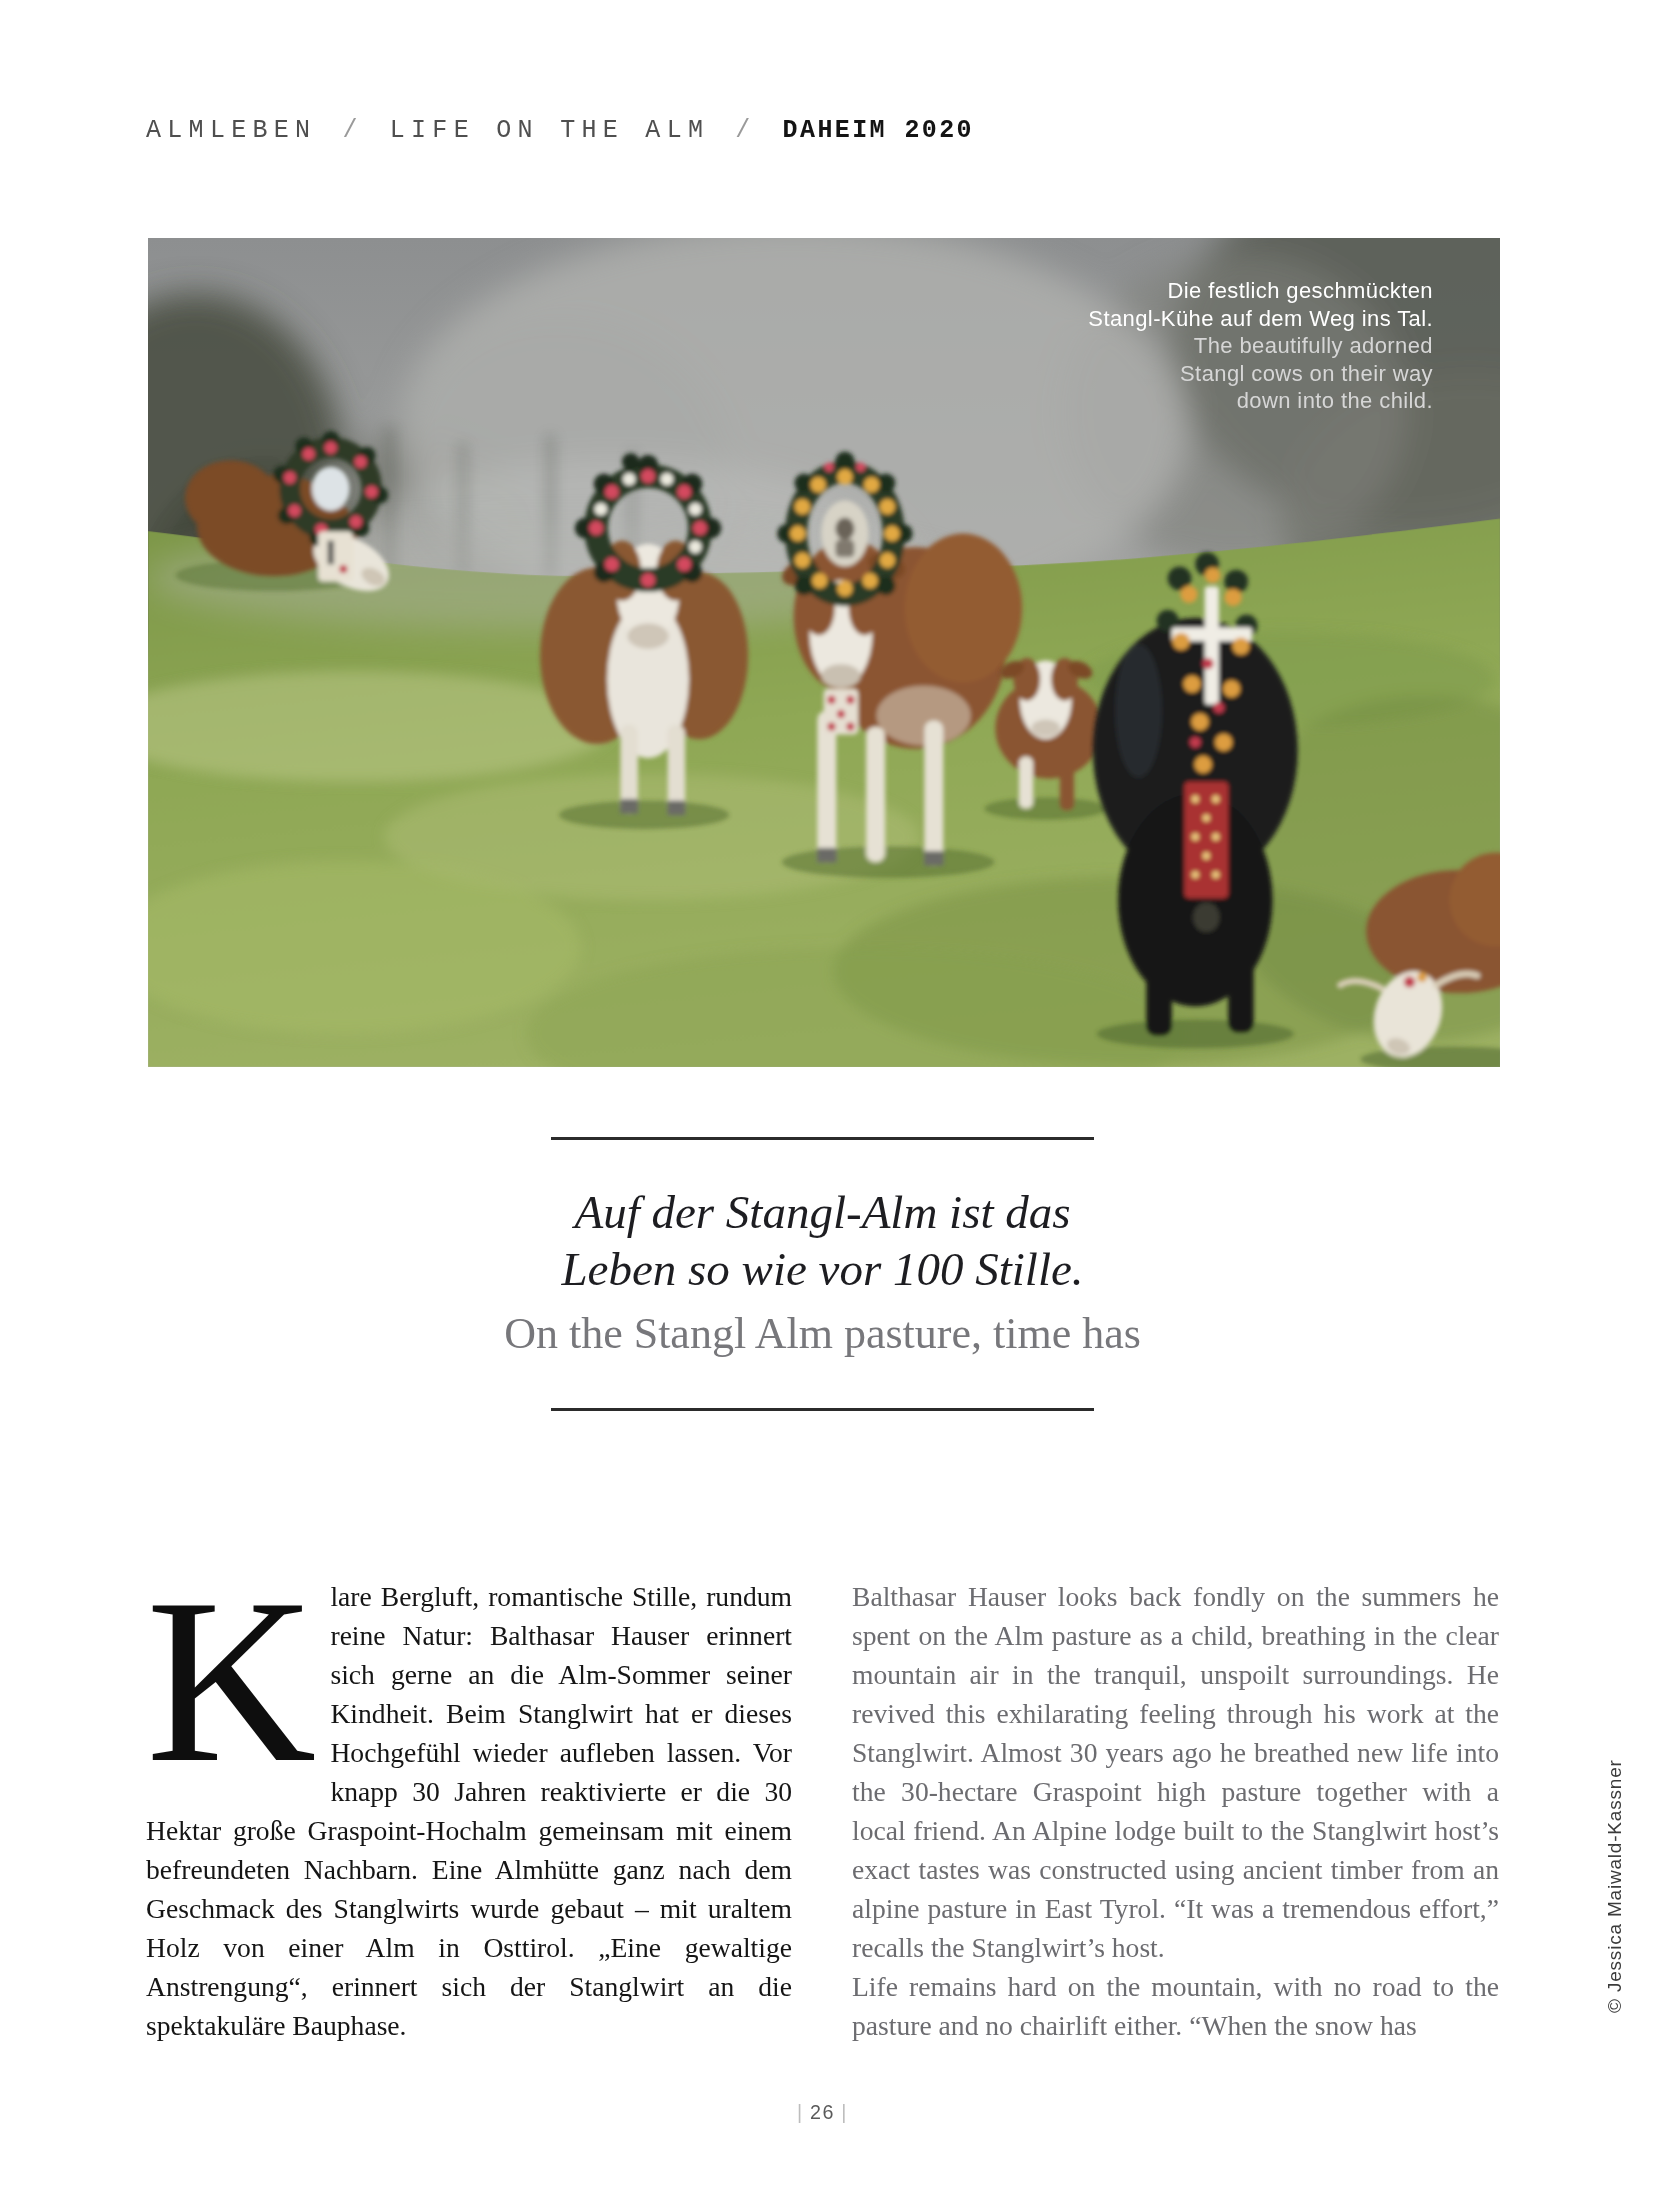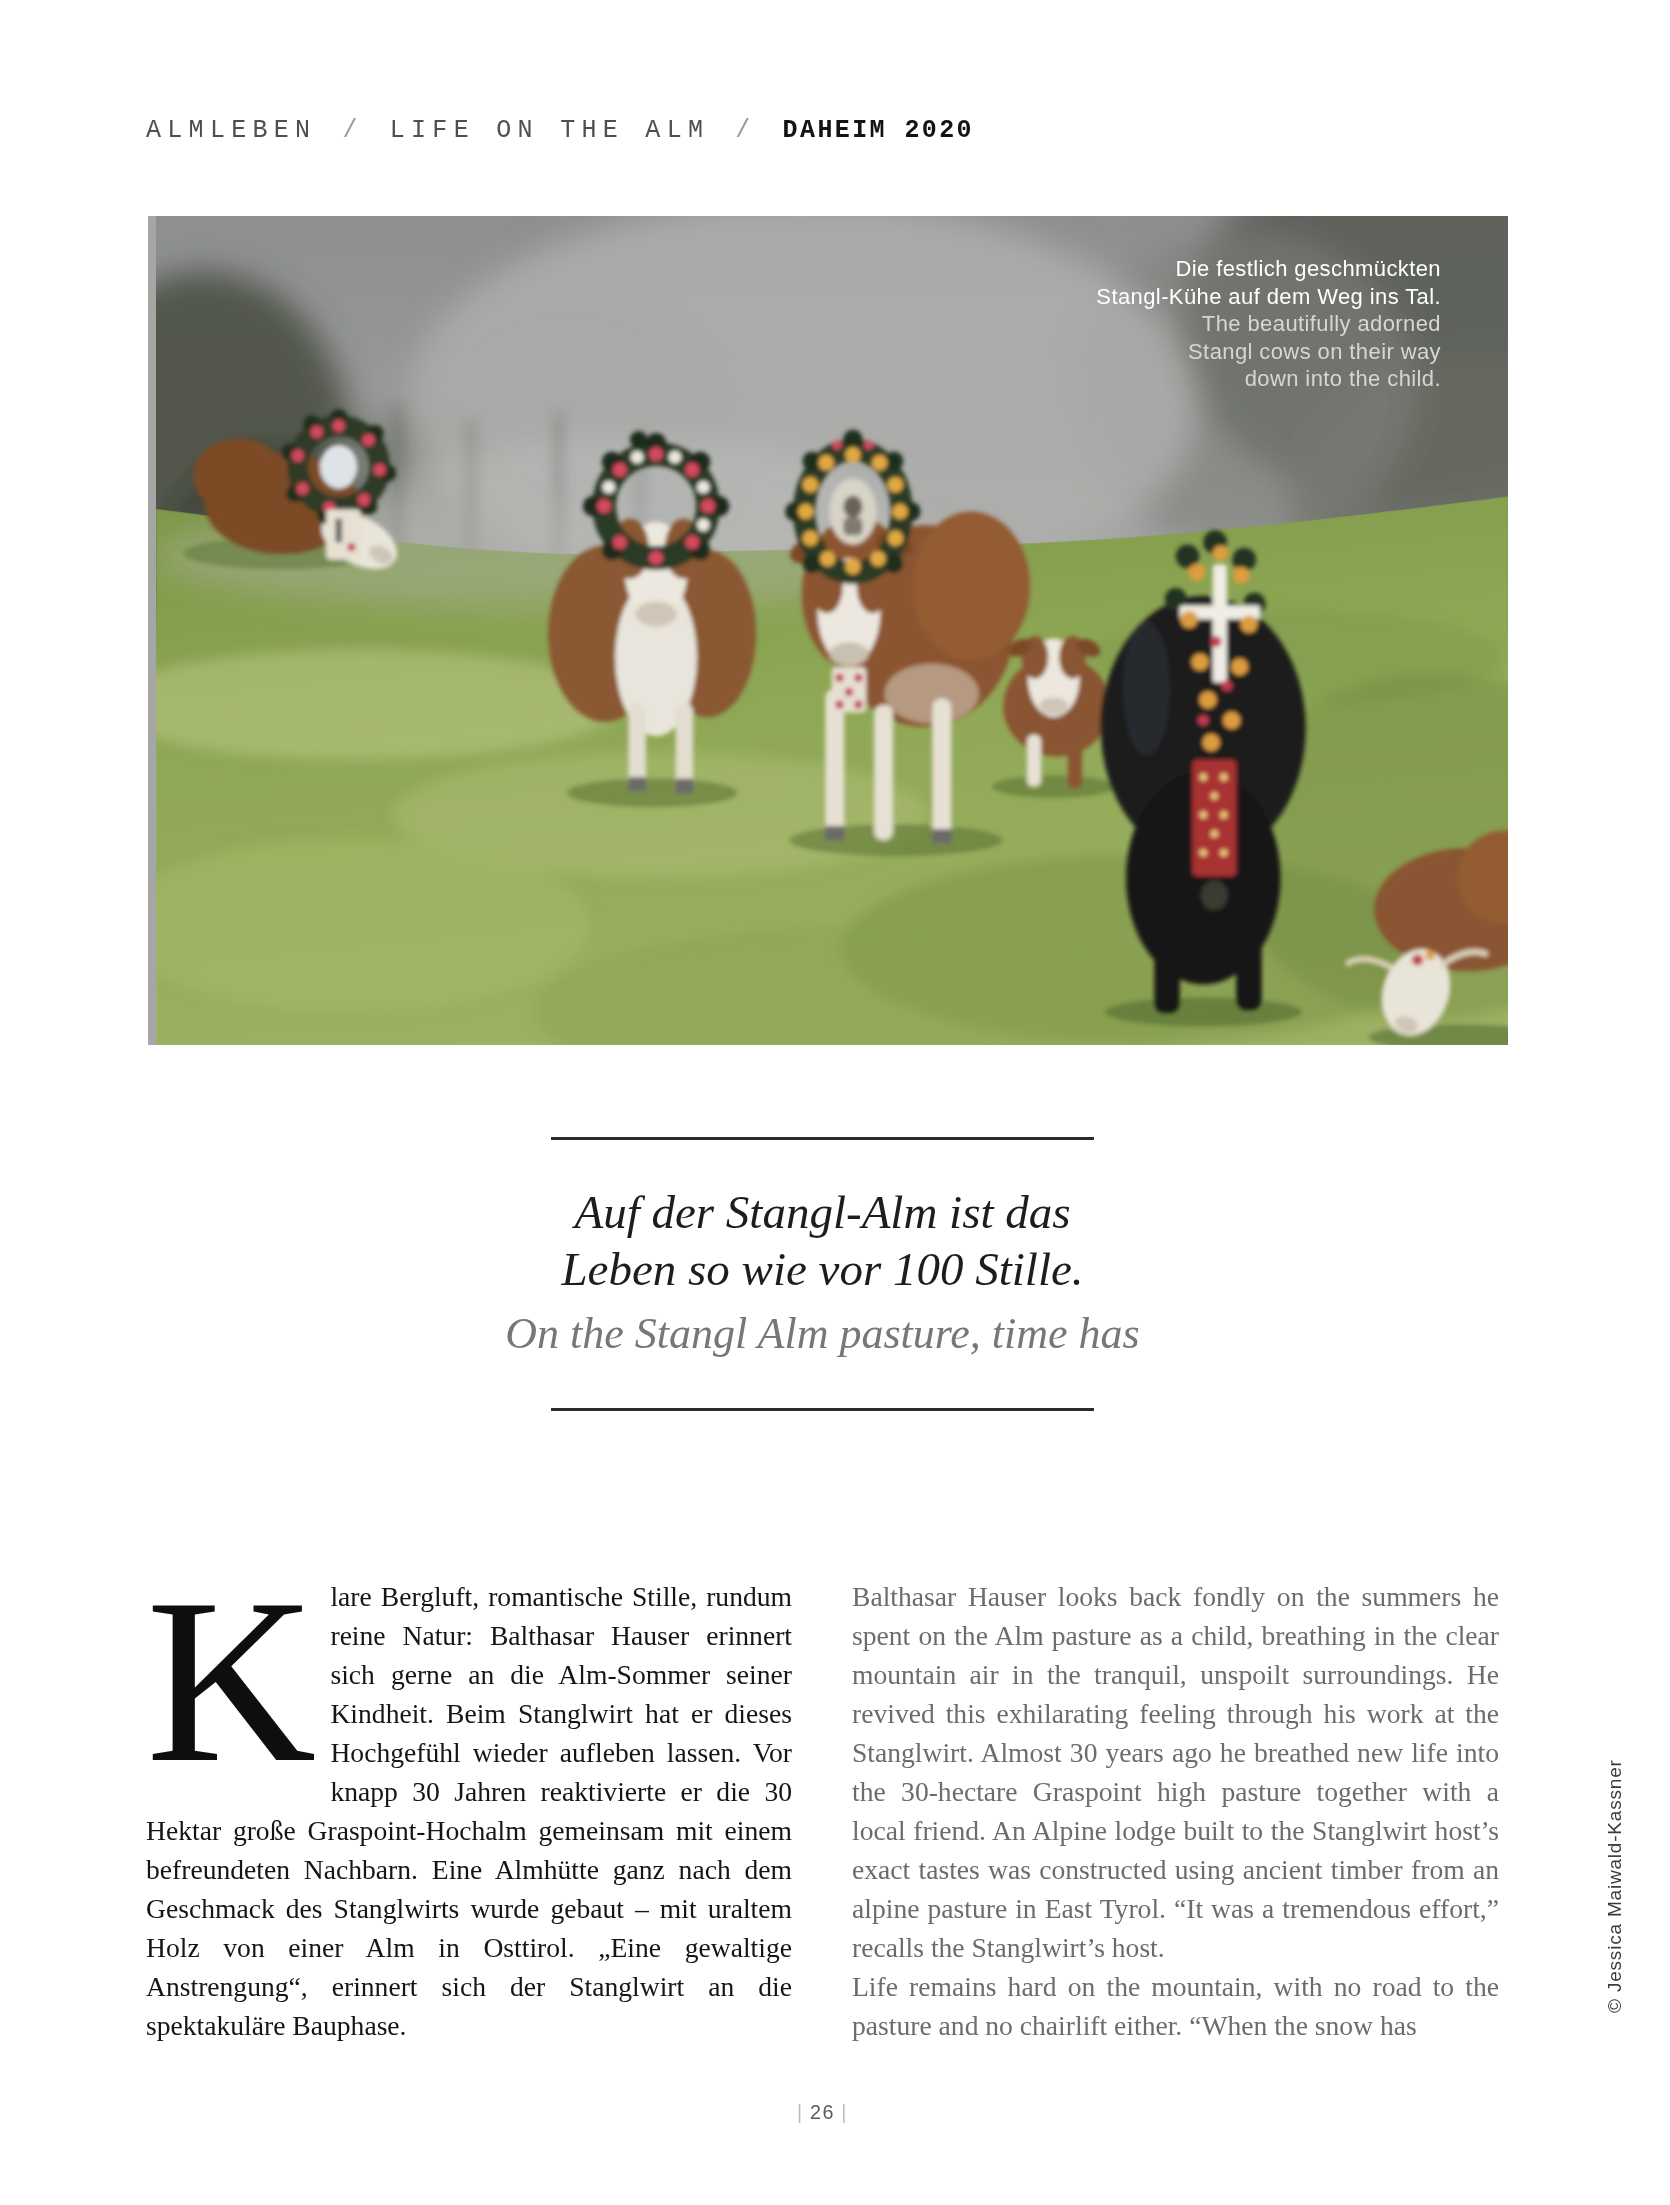--- a/index.html
+++ b/index.html
@@ -17,22 +17,22 @@
     font-size:25px;color:var(--kicker-text,#4f4f4f);
     letter-spacing:6.3px;white-space:nowrap;
   }
   .kicker .k-sep{color:#9a9a9a;font-weight:300;padding:0 4.7px;}
   .kicker .k-issue{
     color:var(--kicker-issue,#141414);
     font-weight:bold;letter-spacing:2.4px;
   }
   
   .photo{
-    position:absolute;left:148px;top:216px;margin:0;
-    width:1352px;height:829px;overflow:hidden;background:#a6a7a5;padding-left:8px;
+    position:absolute;left:148px;top:238px;margin:0;
+    width:1352px;height:829px;overflow:hidden;background:#a6a7a5;
   }
   .photo svg{display:block;width:1352px;height:829px;}
   .caption{
     position:absolute;top:39px;right:67px;
     text-align:right;
     font-family:"Liberation Sans", sans-serif;
     font-size:22px;line-height:27.6px;letter-spacing:0.4px;
   }
   .cap-de{color:var(--caption-de,#ffffff);}
   .cap-en{color:var(--caption-en,#d6d6d6);}
@@ -46,21 +46,21 @@
     width:543px;margin:0 auto;height:0;
     border-top:3.2px solid var(--rule,#2b2b2b);
   }
   .pq-de{
     margin:44px 0 0 0;
     font-style:italic;font-size:47px;line-height:57px;
     color:var(--quote-de,#1d1d21);letter-spacing:0px;
   }
   .pq-en{
     margin:7.9px 0 0 0;
-    font-style:italic;font-size:44px;line-height:55px;
+    font-size:44px;line-height:55px;
     color:var(--quote-en,#77777b);
   }
   .pullquote .rule-bottom{margin-top:47px;}
   
   .col{
     position:absolute;top:1577px;
     font-size:27.6px;line-height:39px;
     text-align:justify;
   }
   .col p{margin:0;}

